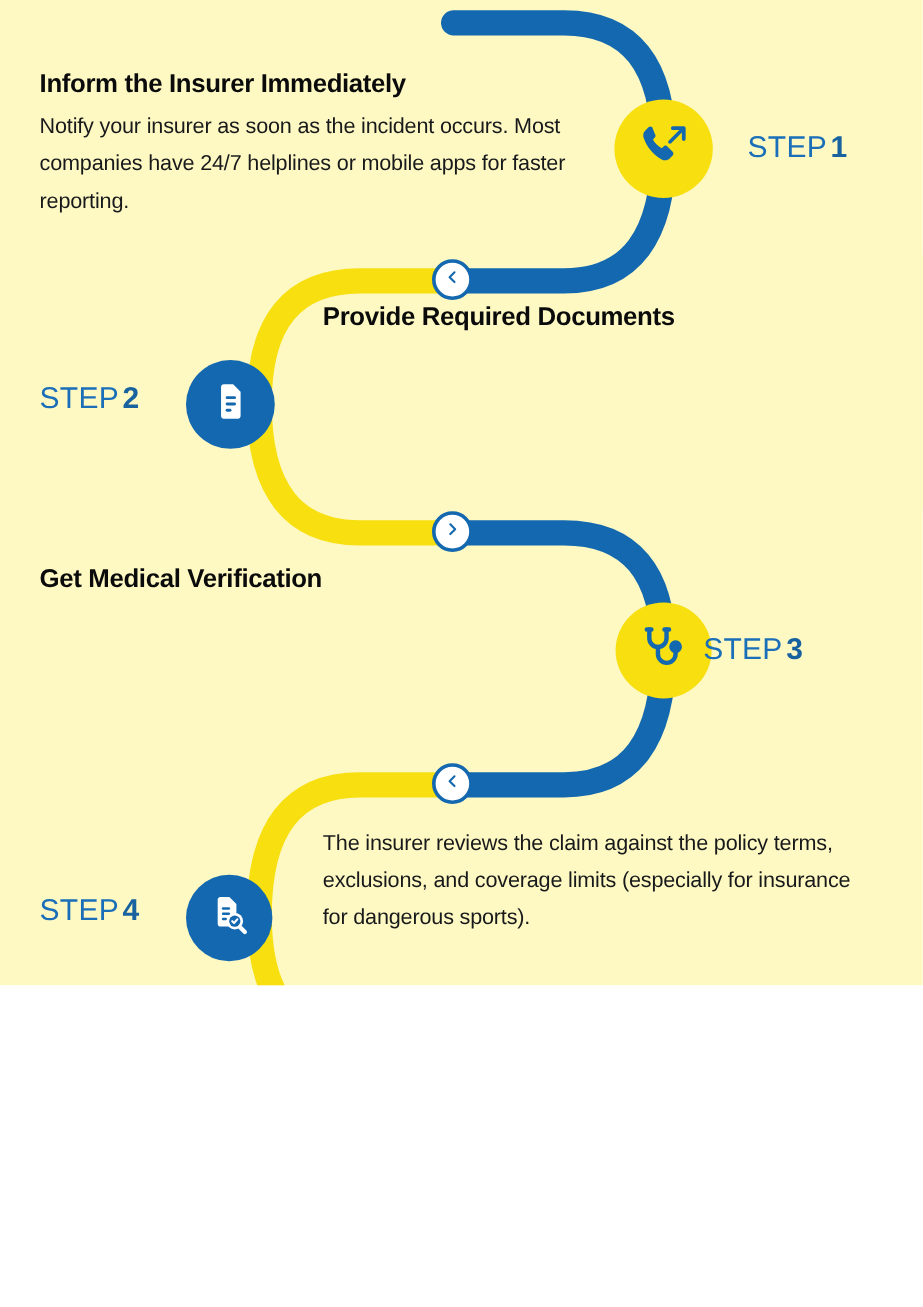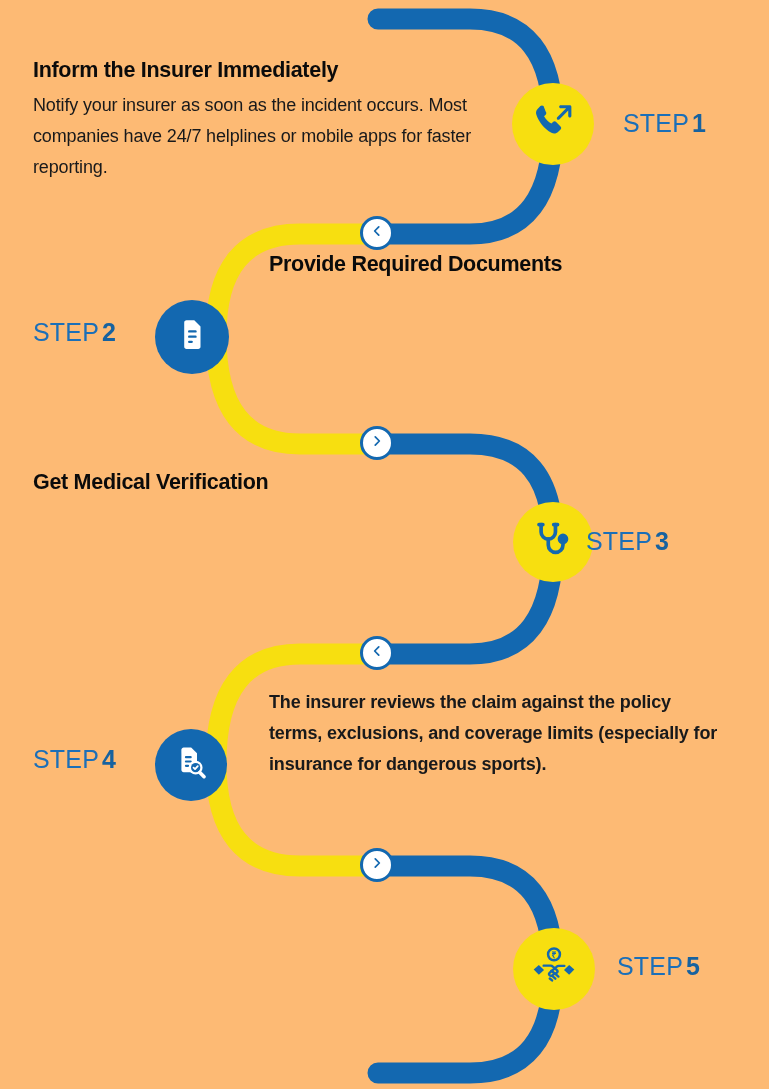--- a/index.html
+++ b/index.html
@@ -5,23 +5,23 @@
   * { box-sizing: border-box; margin: 0; padding: 0; }
   html, body {
     width: 769px;
     height: 1089px;
     background: #ffffff;
     font-family: "Liberation Sans", sans-serif;
   }
   #infographic {
     position: relative;
     width: 769px;
-    height: 1089px;
+    height: 821px;
     overflow: hidden;
-    background: #fdba74;
+    background: #fef9c3;
   }
   #flow-svg {
     position: absolute;
     top: 0; left: 0;
     width: 769px;
     height: 1089px;
   }
   .step-block {
     position: absolute;
   }
@@ -154,21 +154,21 @@
 
   <div class="node" style="left:360px; top:636px; width:34px; height:34px; background:#ffffff; border:3px solid #1368B0;">
     <span>
       <svg width="14" height="14" viewBox="0 0 24 24" fill="none" stroke="#1368B0" stroke-width="3" stroke-linecap="round" stroke-linejoin="round">
         <polyline points="15 5 8 12 15 19"></polyline>
       </svg>
     </span>
   </div>
 
   <div class="step-block" style="left:269px; top:687px; width:460px;">
-    <div class="step-body" style="width:450px;font-weight:bold;">The insurer reviews the claim against the policy terms, exclusions, and coverage limits (especially for insurance for dangerous sports).</div>
+    <div class="step-body" style="width:450px;">The insurer reviews the claim against the policy terms, exclusions, and coverage limits (especially for insurance for dangerous sports).</div>
   </div>
 
   <div class="node blue" style="left:155px; top:729px; width:72px; height:72px;">
     <span>
       <svg width="36" height="36" viewBox="0 0 24 24">
         <path d="M5.6 3.1c0-.8.7-1.5 1.5-1.5h5l3.9 3.9v11.1c0 .8-.7 1.5-1.5 1.5H7.1c-.8 0-1.5-.7-1.5-1.5V3.1z" fill="#ffffff"></path>
         <rect x="7.9" y="7.4" width="4.6" height="1.4" rx=".7" fill="#1368B0"></rect>
         <rect x="7.9" y="10.3" width="4.6" height="1.4" rx=".7" fill="#1368B0"></rect>
         <rect x="7.9" y="13.2" width="2.9" height="1.4" rx=".7" fill="#1368B0"></rect>
         <circle cx="15.1" cy="15.1" r="4.6" fill="#ffffff"></circle>

